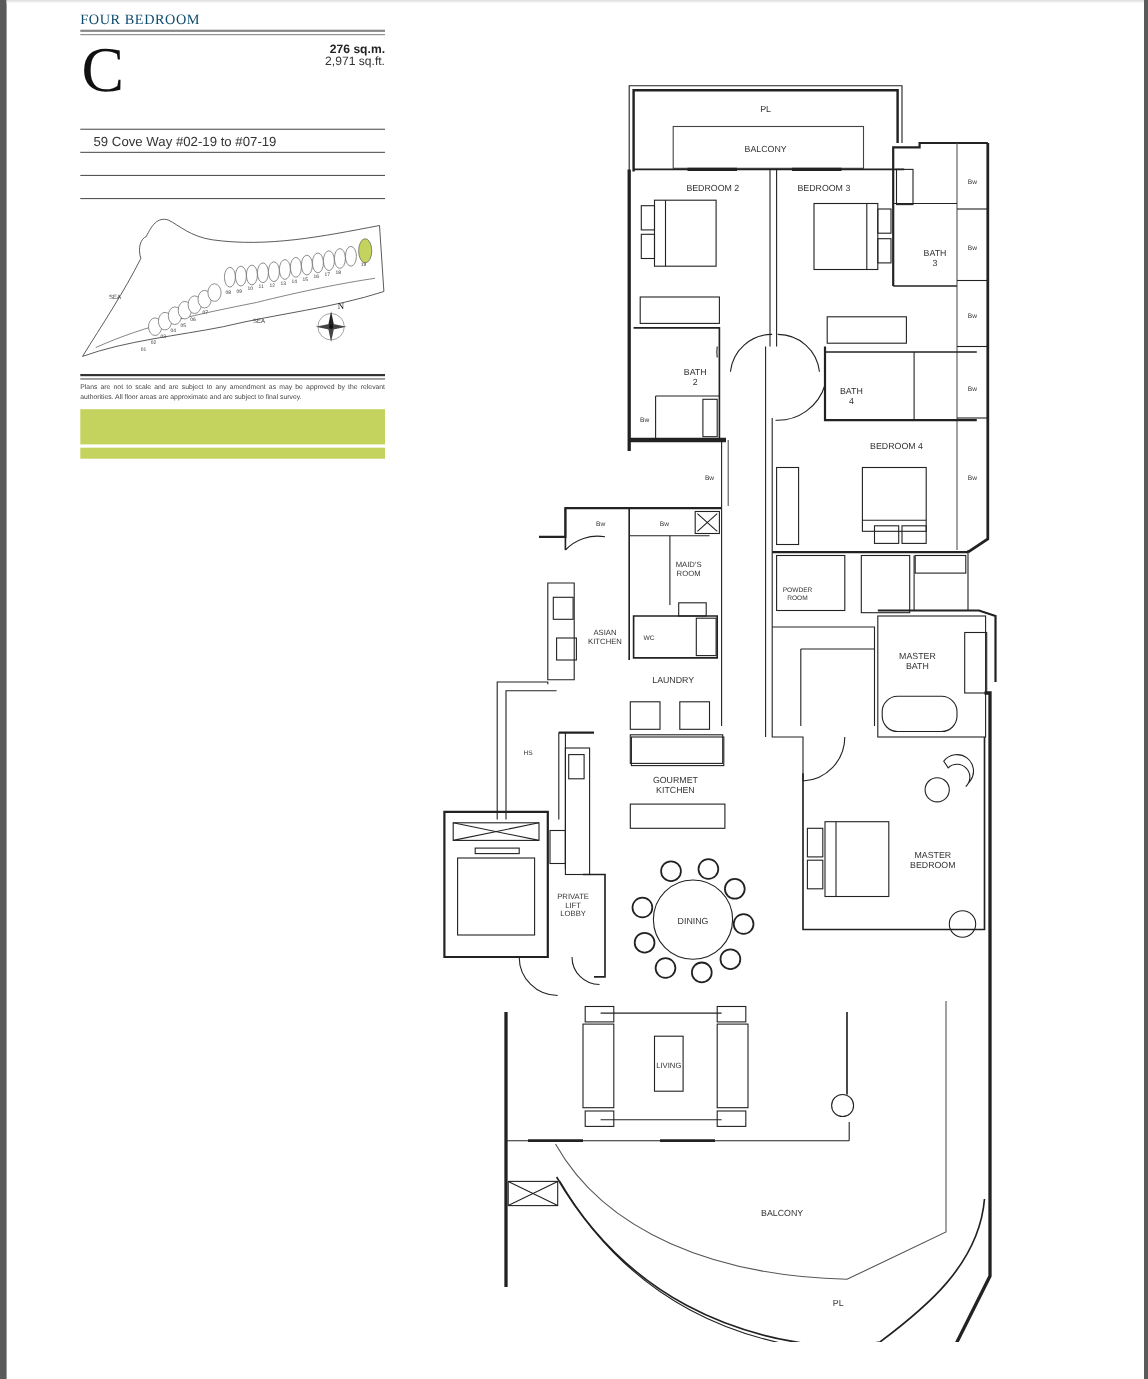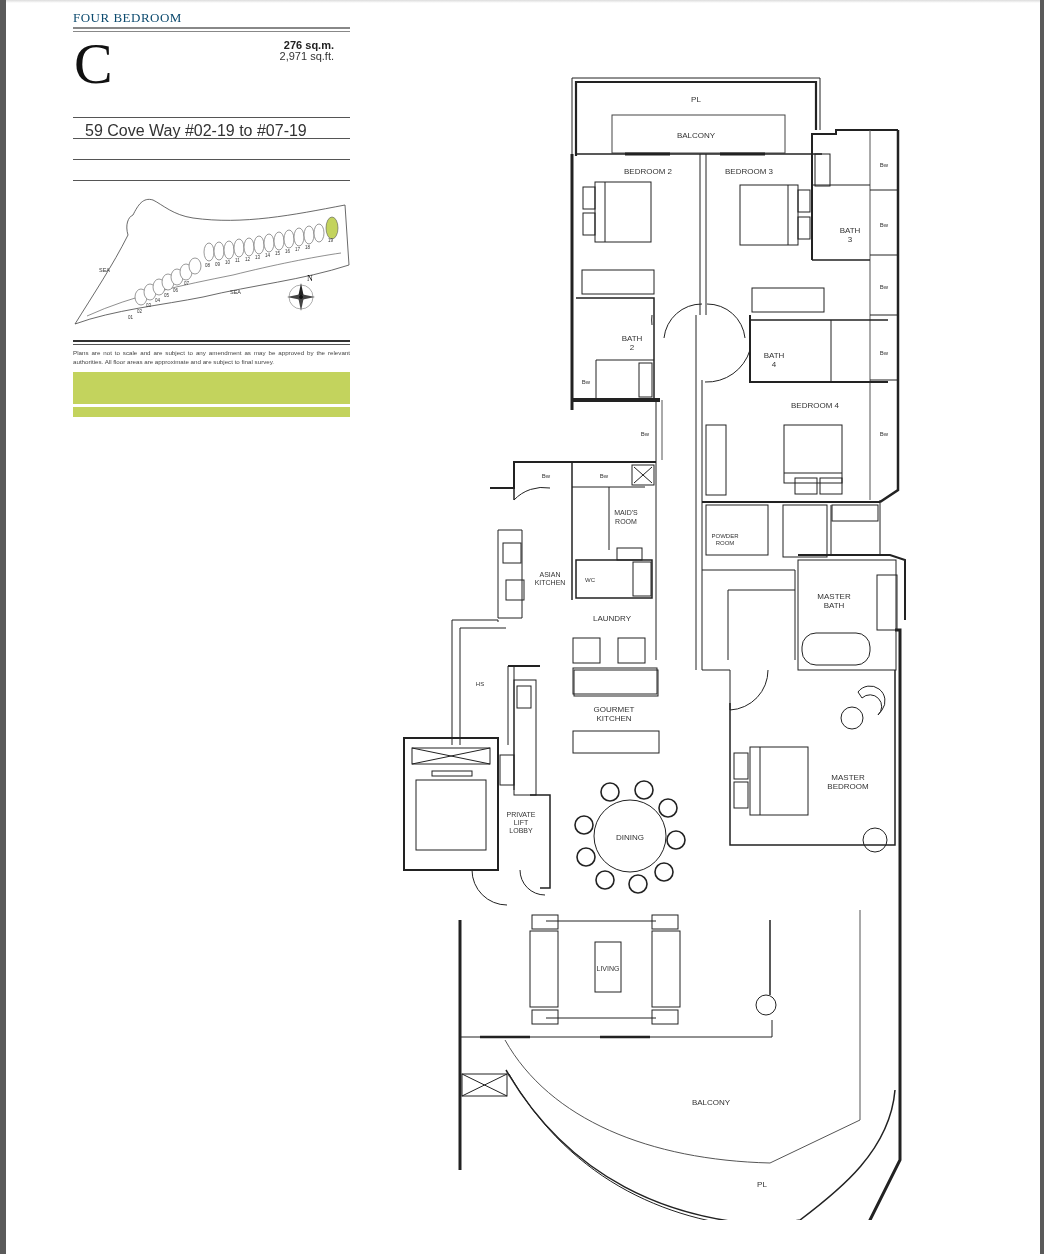--- a/index.html
+++ b/index.html
@@ -15,24 +15,24 @@
   .type-title {
     position: absolute; left: 0; top: 10px; font-family: "Liberation Serif", serif;
     font-size: 13px; letter-spacing: 0.5px; color: #0c4a6e; text-transform: uppercase;
   }
   .rule-double { position: absolute; left: 0; width: 277px; height: 5px; border-top: 2px solid #888; border-bottom: 1px solid #888; box-sizing: border-box; }
   .rule { position: absolute; left: 0; width: 277px; height: 0; border-top: 1px solid #555; }
   .unit-letter {
     position: absolute; left: 1px; top: 34px; font-family: "Liberation Serif", serif;
     font-size: 58px; line-height: 60px; color: #111;
   }
-  .area { position: absolute; right: 16px; top: 40px; text-align: right; font-size: 11px; line-height: 11px; }
+  .area { position: absolute; right: 0; top: 40px; text-align: right; font-size: 11px; line-height: 11px; }
   .area .sqm { font-weight: bold; color: #222; }
   .area .sqft { color: #333; margin-left: 41px; }
-  .address { position: absolute; left: 0; top: 122px; font-size: 16px; color: #333; padding-left: 12px; }
+  .address { position: absolute; left: 0; top: 122px; font-size: 12px; color: #333; padding-left: 12px; }
   .keyplan { position: absolute; left: 0; top: 185px; width: 277px; height: 145px; }
   .disclaimer { position: absolute; left: 0; top: 349px; width: 277px; font-size: 6.2px; line-height: 8.5px; color: #444; text-align: justify; }
   .green-bar { position: absolute; left: 0; width: 277px; background: #c3d35d; }
 
   .plan { position: absolute; left: 390px; top: 70px; width: 530px; height: 1150px; }
   .plan text { font-family: "Liberation Sans", sans-serif; fill: #333; }
 </style>
 </head>
 <body>
 

